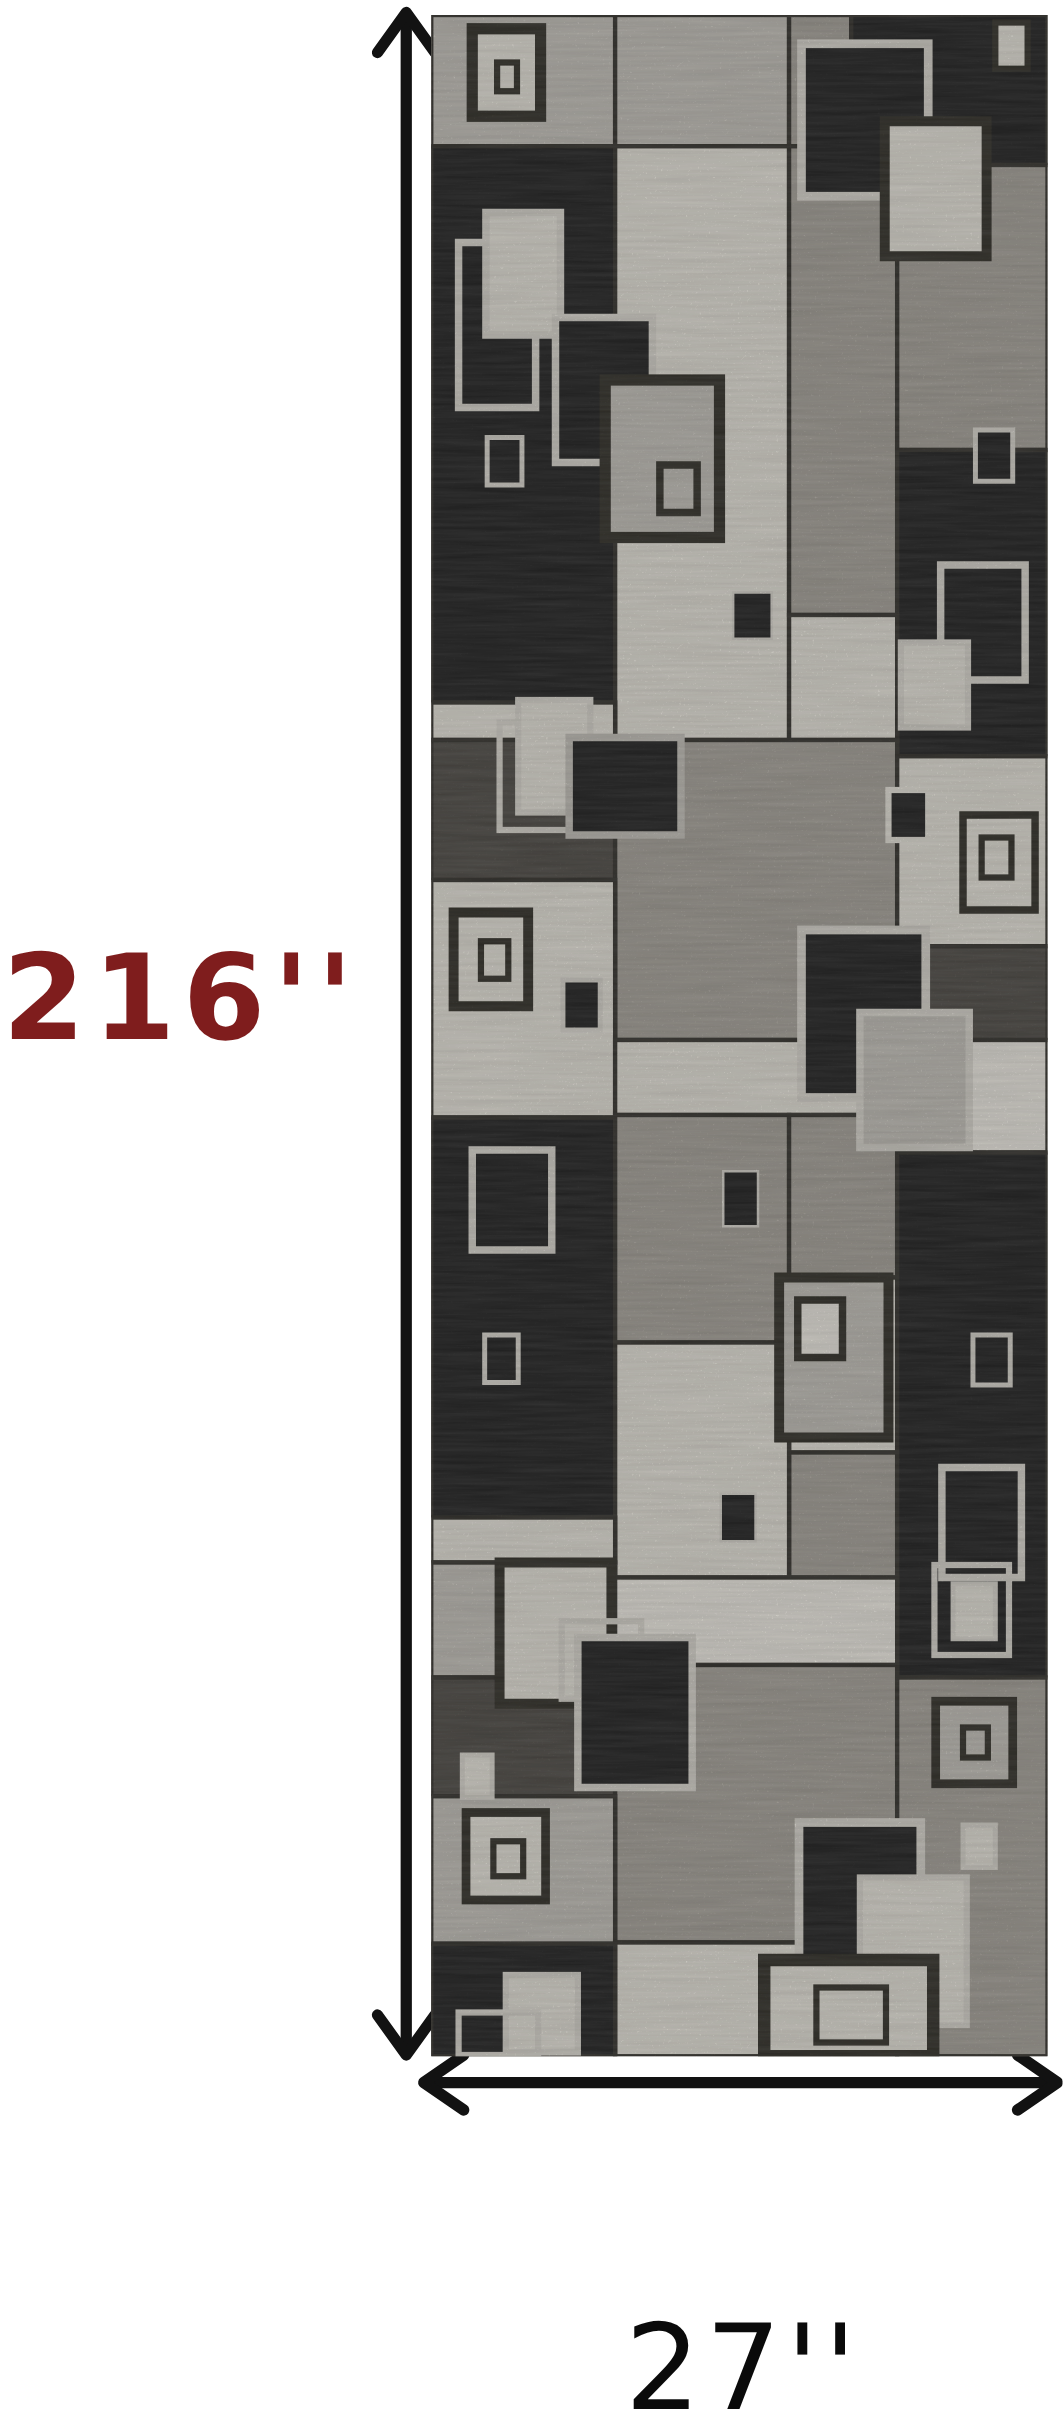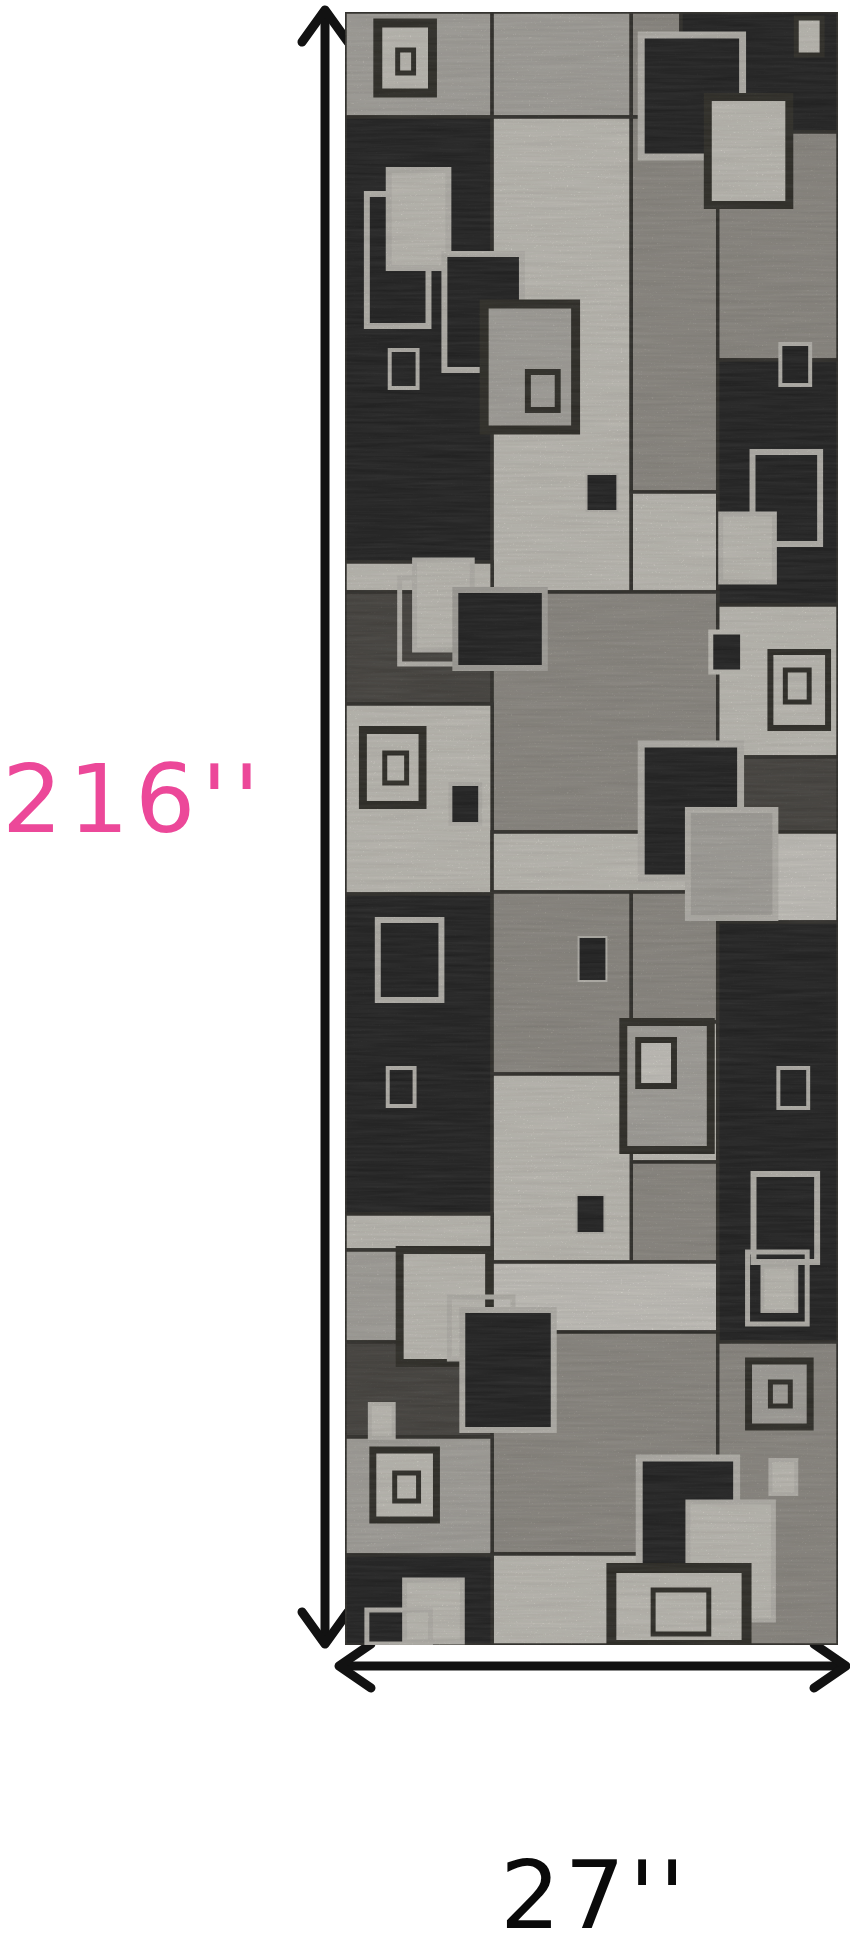--- a/index.html
+++ b/index.html
@@ -134,14 +134,14 @@
         <rect x="22" y="1598" width="64" height="34" fill="none" stroke="#dcd9d1" stroke-width="5"></rect>
         <rect x="268" y="1556" width="136" height="77" fill="#e8e5dc" stroke="#3a3831" stroke-width="10"></rect>
         <rect x="310" y="1578" width="56" height="44" fill="none" stroke="#3a3831" stroke-width="5"></rect>
       </g>
     <rect x="0" y="0" width="496" height="1633" filter="url(#lightstreaks)" opacity="0.16"></rect>
     <rect x="0" y="0" width="496" height="1633" filter="url(#streaks)" opacity="0.13"></rect>
     <rect x="0" y="0" width="496" height="1633" filter="url(#grain)" opacity="0.2"></rect>
   </svg>
 </div>
 
-<div class="dim-label" id="height-label" style="color: #ec4899;">216''</div>
+<div class="dim-label" id="height-label" style="color: #7f1d1d; font-weight: bold;">216''</div>
 <div class="dim-label" id="width-label" style="color: rgb(10, 10, 10);">27''</div>
 
 </body></html>

